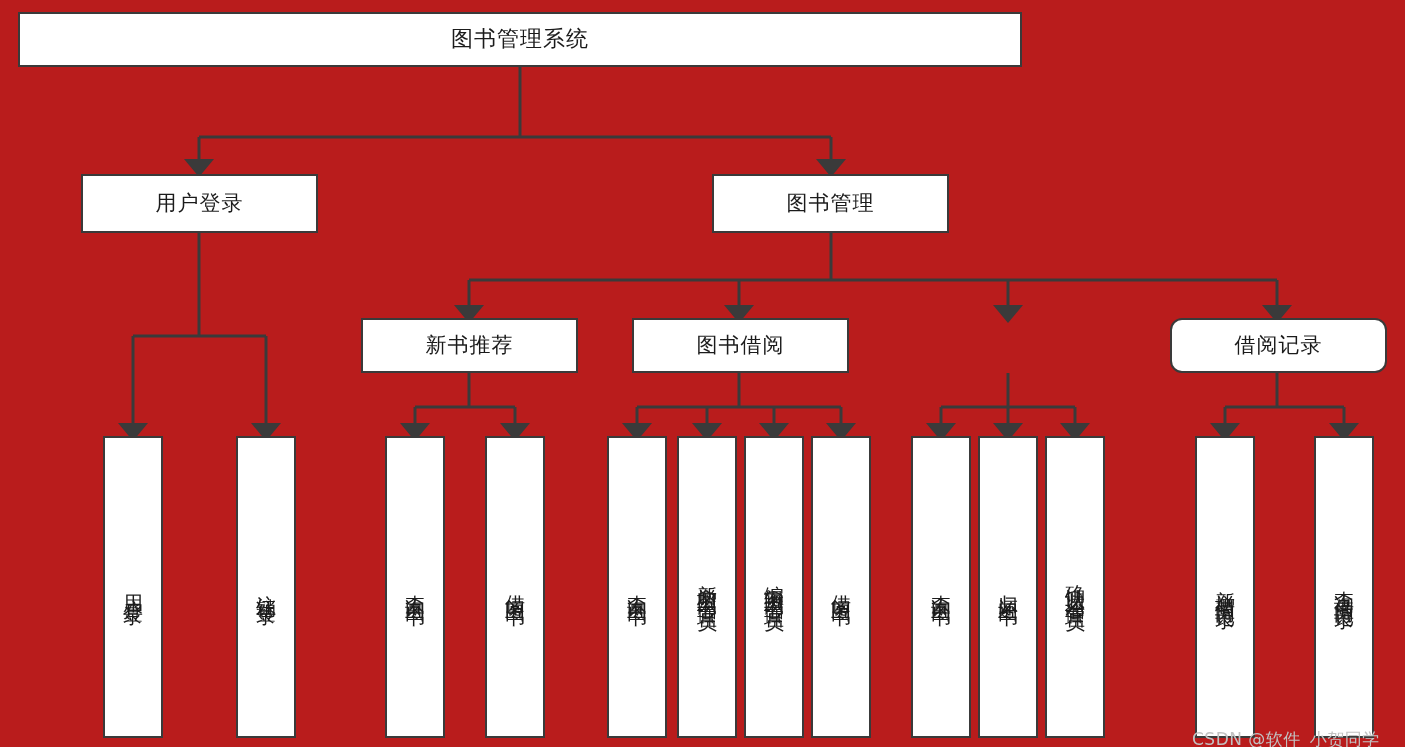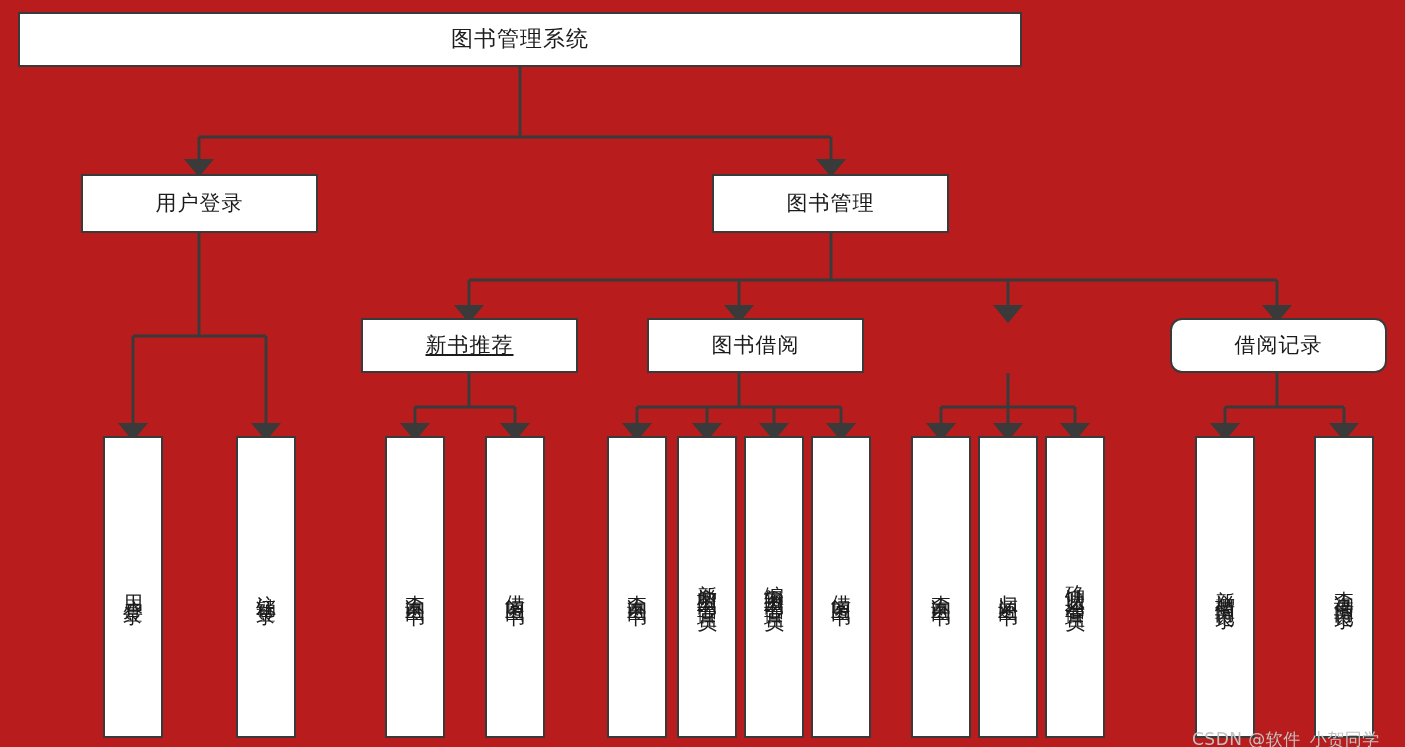--- a/index.html
+++ b/index.html
@@ -134,24 +134,24 @@
     <span>图书管理系统</span>
   </div>
 
   <div class="node h" style="left:81px; top:174px; width:237px; height:59px;">
     <span>用户登录</span>
   </div>
   <div class="node h" style="left:712px; top:174px; width:237px; height:59px;">
     <span>图书管理</span>
   </div>
 
-  <div class="node h" style="left:361px; top:318px; width:217px; height:55px;text-decoration:underline;">
+  <div class="node h" style="left:361px; top:318px; width:217px; height:55px;">
     <span>新书推荐</span>
   </div>
-  <div class="node h" style="left:632px; top:318px; width:217px; height:55px;margin-left:15px;">
+  <div class="node h" style="left:632px; top:318px; width:217px; height:55px;">
     <span>图书借阅</span>
   </div>
   <div class="node h" style="left:1170px; top:318px; width:217px; height:55px;border-radius:12px;">
     <span>借阅记录</span>
   </div>
 
   <div class="node v" style="left:103px; top:436px; width:60px; height:302px;">
     <span>用户登录</span>
   </div>
   <div class="node v" style="left:236px; top:436px; width:60px; height:302px;">

